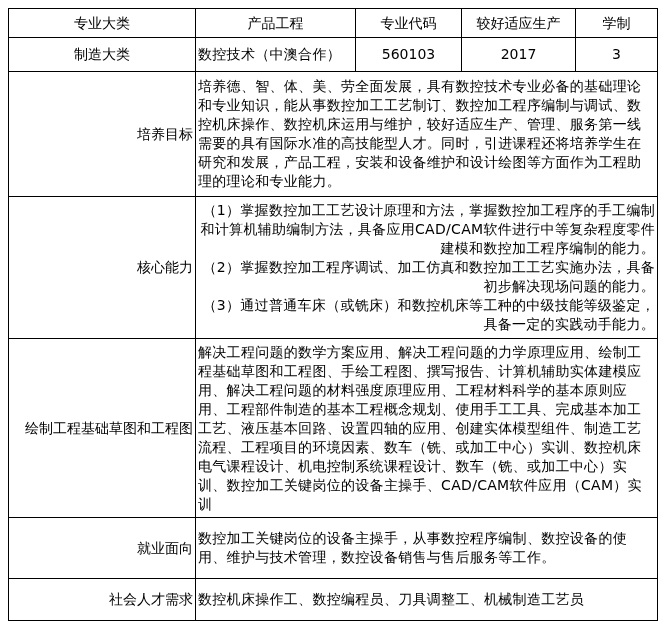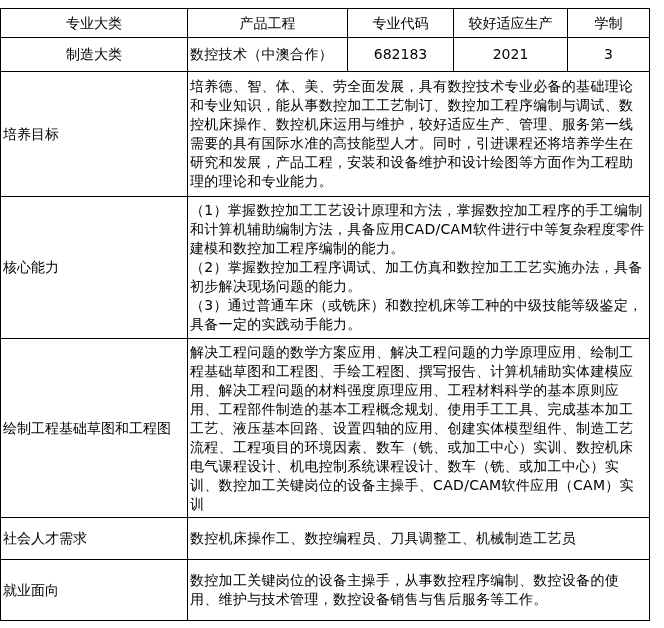--- a/index.html
+++ b/index.html
@@ -1,34 +1,34 @@
 <!DOCTYPE html>
 <html><head>
 <meta charset="utf-8">
 <style>
   html, body { margin: 0; padding: 0; background: #ffffff; }
   body { width: 664px; height: 628px; position: relative; overflow: hidden;
          font-family: "DejaVu Sans", "Liberation Sans", sans-serif; color: #000; }
   table.spec {
-    position: absolute; left: 0; top: 8px;
+    position: absolute; left: 8px; top: 8px;
     border-collapse: collapse; table-layout: fixed;
     width: 649px;
     border-radius: 29px;
   }
   table.spec td {
     border: 1.5px solid #000;
     padding: 0 2px;
     font-size: 14px;
     line-height: 19px;
     vertical-align: middle;
   }
   td.c { text-align: center; }
   td.l { text-align: left; letter-spacing: 0.3px; }
-  td.lab { text-align: left; font-size: 14px; }
-  .p { display: block; }
+  td.lab { text-align: right; font-size: 14px; }
+  .p { display: block; text-align: right; }
 </style>
 </head>
 <body>
 
 <table class="spec">
   <colgroup>
     <col style="width:187px">
     <col style="width:160px">
     <col style="width:106px">
     <col style="width:114px">
@@ -38,42 +38,42 @@
       <tr style="height:29px">
     <td class="c">专业大类</td>
     <td class="c">产品工程</td>
     <td class="c">专业代码</td>
     <td class="c">较好适应生产</td>
     <td class="c">学制</td>
   </tr>
   <tr style="height:34px">
     <td class="c">制造大类</td>
     <td class="l">数控技术（中澳合作）</td>
-    <td class="c">682183</td>
-    <td class="c">2021</td>
+    <td class="c">560103</td>
+    <td class="c">2017</td>
     <td class="c">3</td>
   </tr>
   <tr style="height:125px">
     <td class="lab">培养目标</td>
     <td class="l" colspan="4">培养德、智、体、美、劳全面发展，具有数控技术专业必备的基础理论和专业知识，能从事数控加工工艺制订、数控加工程序编制与调试、数控机床操作、数控机床运用与维护，较好适应生产、管理、服务第一线需要的具有国际水准的高技能型人才。同时，引进课程还将培养学生在研究和发展，产品工程，安装和设备维护和设计绘图等方面作为工程助理的理论和专业能力。</td>
   </tr>
   <tr style="height:142px">
     <td class="lab">核心能力</td>
     <td class="l" colspan="4">
       <span class="p">（1）掌握数控加工工艺设计原理和方法，掌握数控加工程序的手工编制和计算机辅助编制方法，具备应用CAD/CAM软件进行中等复杂程度零件建模和数控加工程序编制的能力。</span>
       <span class="p">（2）掌握数控加工程序调试、加工仿真和数控加工工艺实施办法，具备初步解决现场问题的能力。</span>
       <span class="p">（3）通过普通车床（或铣床）和数控机床等工种的中级技能等级鉴定，具备一定的实践动手能力。</span>
     </td>
   </tr>
   <tr style="height:179px">
     <td class="lab">绘制工程基础草图和工程图</td>
     <td class="l" colspan="4">解决工程问题的数学方案应用、解决工程问题的力学原理应用、绘制工程基础草图和工程图、手绘工程图、撰写报告、计算机辅助实体建模应用、解决工程问题的材料强度原理应用、工程材料科学的基本原则应用、工程部件制造的基本工程概念规划、使用手工工具、完成基本加工工艺、液压基本回路、设置四轴的应用、创建实体模型组件、制造工艺流程、工程项目的环境因素、数车（铣、或加工中心）实训、数控机床电气课程设计、机电控制系统课程设计、数车（铣、或加工中心）实训、数控加工关键岗位的设备主操手、CAD/CAM软件应用（CAM）实训</td>
   </tr>
+  <tr style="height:61px">
+    <td class="lab">就业面向</td>
+    <td class="l" colspan="4">数控加工关键岗位的设备主操手，从事数控程序编制、数控设备的使用、维护与技术管理，数控设备销售与售后服务等工作。</td>
+  </tr>
   <tr style="height:42px">
     <td class="lab">社会人才需求</td>
     <td class="l" colspan="4">数控机床操作工、数控编程员、刀具调整工、机械制造工艺员</td>
-  </tr>
-  <tr style="height:61px">
-    <td class="lab">就业面向</td>
-    <td class="l" colspan="4">数控加工关键岗位的设备主操手，从事数控程序编制、数控设备的使用、维护与技术管理，数控设备销售与售后服务等工作。</td>
   </tr>
 </tbody>
   </table>
 
 </body></html>

